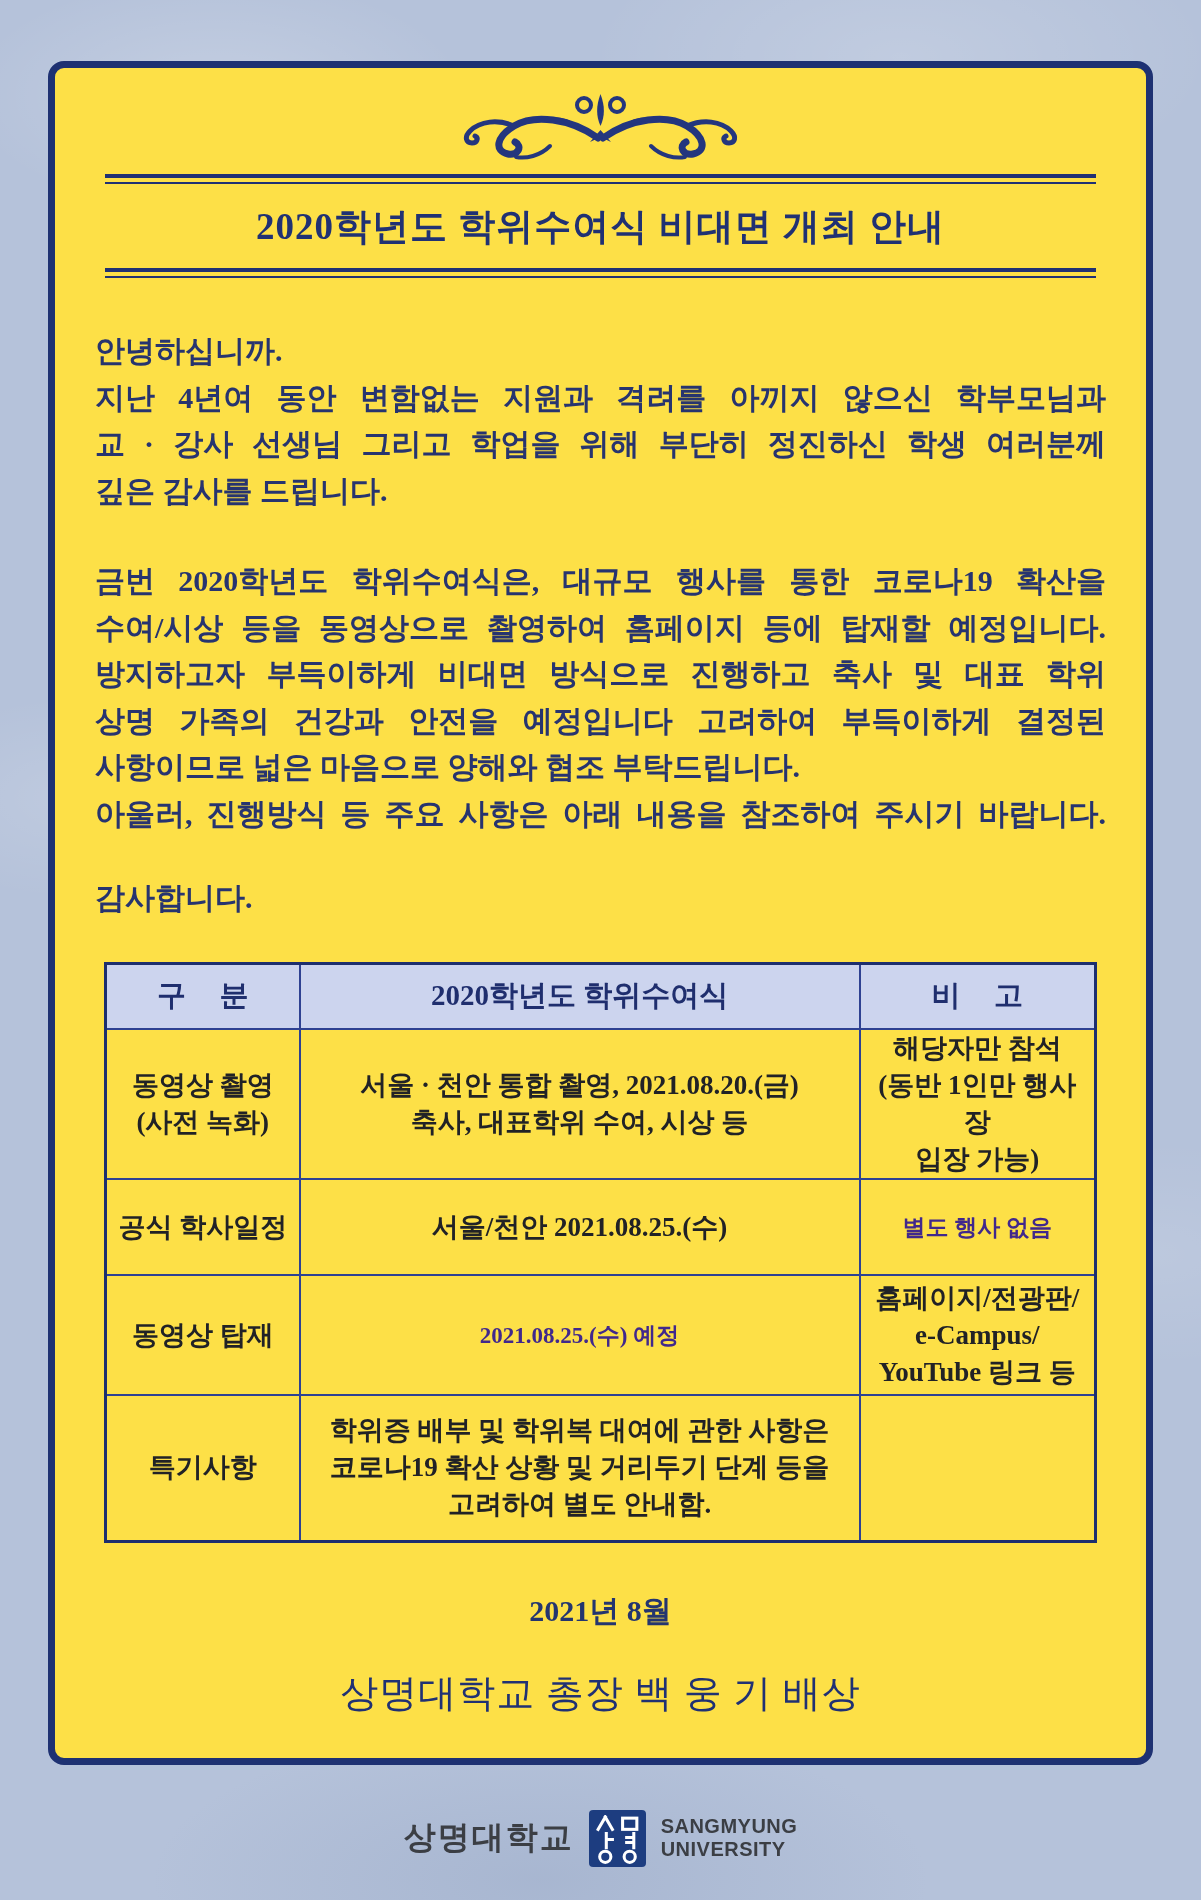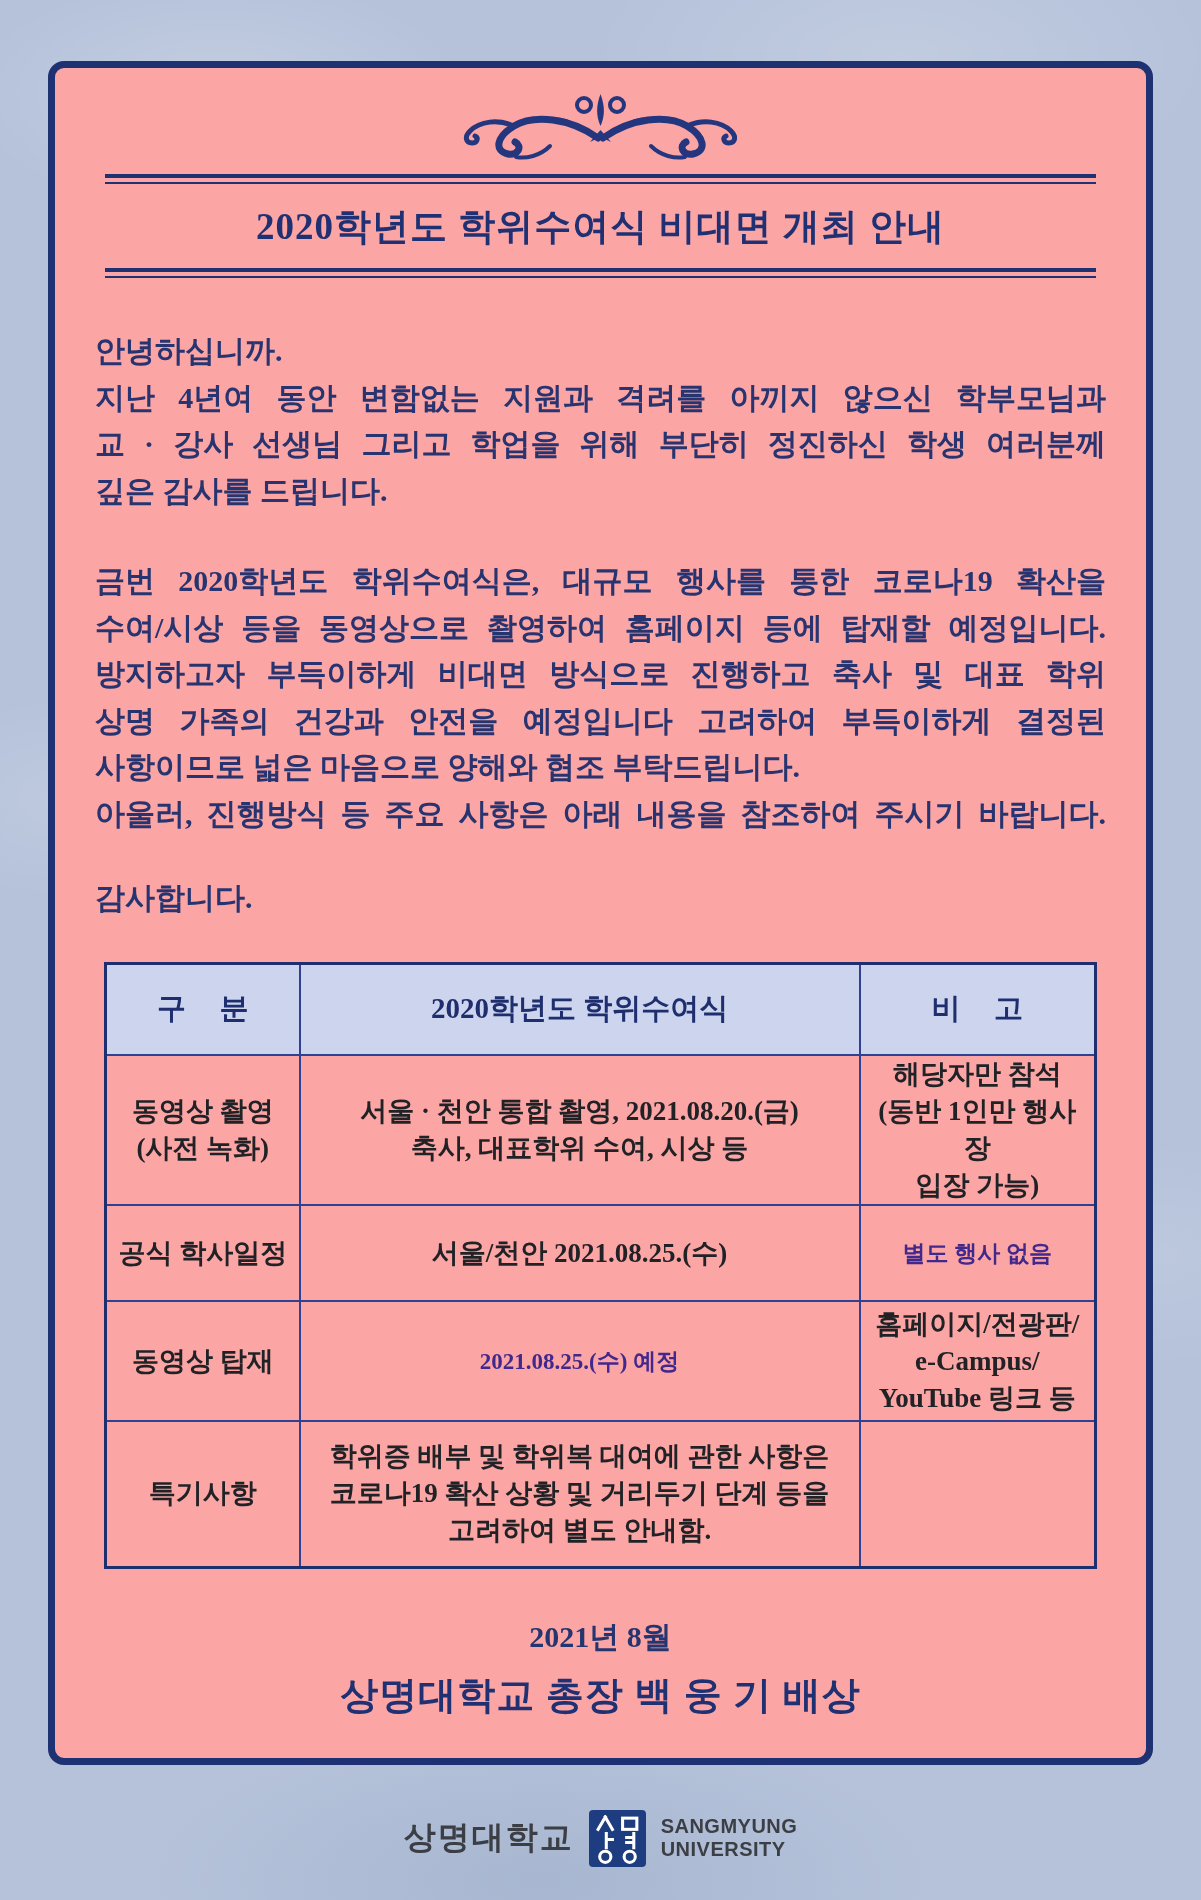--- a/index.html
+++ b/index.html
@@ -9,21 +9,21 @@
     background-color:#b5c2da;
     background-image:
       radial-gradient(ellipse 420px 200px at 18% 5%, rgba(255,255,255,.20), transparent 60%),
       radial-gradient(ellipse 520px 240px at 75% 3%, rgba(255,255,255,.16), transparent 60%),
       radial-gradient(ellipse 300px 170px at 6% 42%, rgba(255,255,255,.13), transparent 60%),
       radial-gradient(ellipse 380px 190px at 96% 66%, rgba(255,255,255,.10), transparent 60%),
       radial-gradient(ellipse 600px 240px at 45% 99%, rgba(120,140,175,.22), transparent 65%);
   }
   .card {
     position:absolute; left:48px; top:61px; width:1105px; height:1704px;
-    box-sizing:border-box; background:#fca5a5;
+    box-sizing:border-box; background:#fde047;
     border:7px solid #1e3172; border-radius:16px;
   }
   .flourish { display:block; margin:20px auto 0; width:345px; height:74px; }
   .rule {
     margin:12px 50px 0; height:4px;
     border-top:4px solid #203173; border-bottom:2px solid #203173;
   }
   .rule.below { margin-top:0; }
   .doc-title {
     margin:0 50px; padding:18px 0 16px; text-align:center;
@@ -35,33 +35,33 @@
   .closing { margin-top:38px; }
   .jline { text-align:justify; text-align-last:justify; }
   table.schedule {
     width:990px; margin:40px auto 0; border-collapse:collapse; table-layout:fixed;
     border:3px solid #1d2f6e;
   }
   .schedule th, .schedule td { border:2px solid #2e4192; padding:0 6px; }
   .schedule th {
     background:#ccd4ee; color:#1f2e6e; font-size:29px; font-weight:700;
   }
-  .schedule tr.hdr { height:92px; }
+  .schedule tr.hdr { height:66px; }
   .schedule tr.r1 { height:125px; }
   .schedule tr.r2 { height:96px; }
   .schedule tr.r3 { height:120px; }
   .schedule tr.r4 { height:146px; }
   .schedule td {
     text-align:center; vertical-align:middle;
     font-size:27px; line-height:37px; color:#212226; font-weight:600;
   }
   .spread { letter-spacing:0.45em; text-indent:0.45em; }
   .purple { color:#41288c; font-weight:700; font-size:23px; }
   .date-line { margin-top:48px; text-align:center; font-size:30px; color:#24356f; font-weight:600; }
-  .signature { margin-top:12px; text-align:center; font-size:38px; color:#203173; font-weight:700; letter-spacing:1px; }
+  .signature { margin-top:36px; text-align:center; font-size:38px; color:#203173; font-weight:400; letter-spacing:1px; }
   .logo-row {
     position:absolute; left:0; right:0; top:1792px; height:92px;
     display:flex; align-items:center; justify-content:center; gap:15px;
     font-family:"Liberation Sans","DejaVu Sans",sans-serif;
   }
   .logo-kr { font-size:32px; font-weight:700; color:#3b3e44; letter-spacing:2px; }
   .logo-en { display:flex; flex-direction:column; font-size:20px; font-weight:700;
              line-height:23px; color:#3b3e44; letter-spacing:0.5px; }
   .emblem { width:57px; height:57px; }
 </style>

